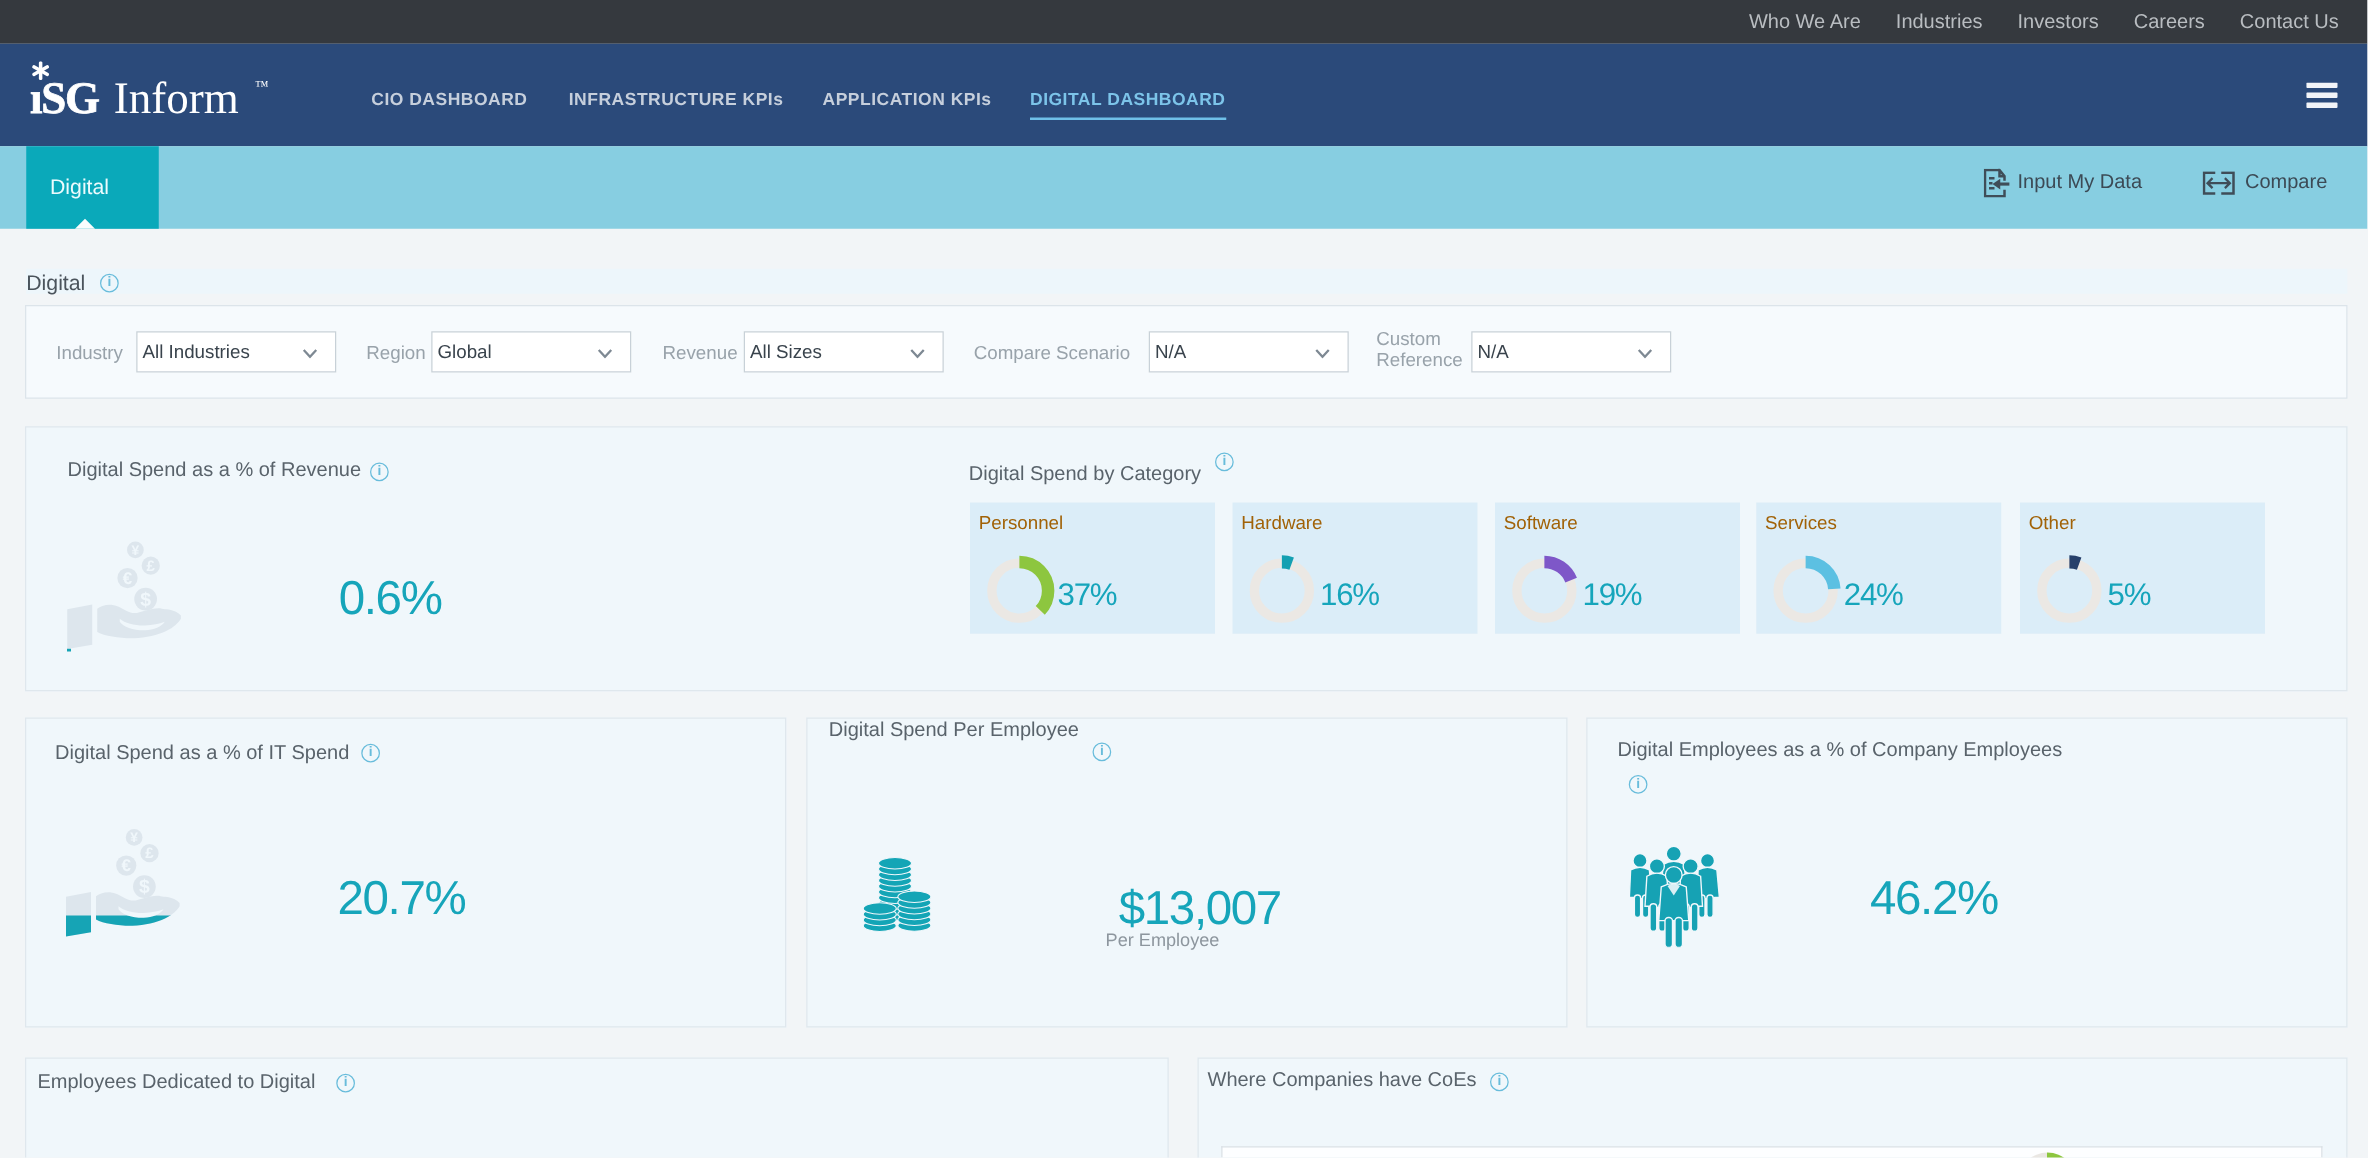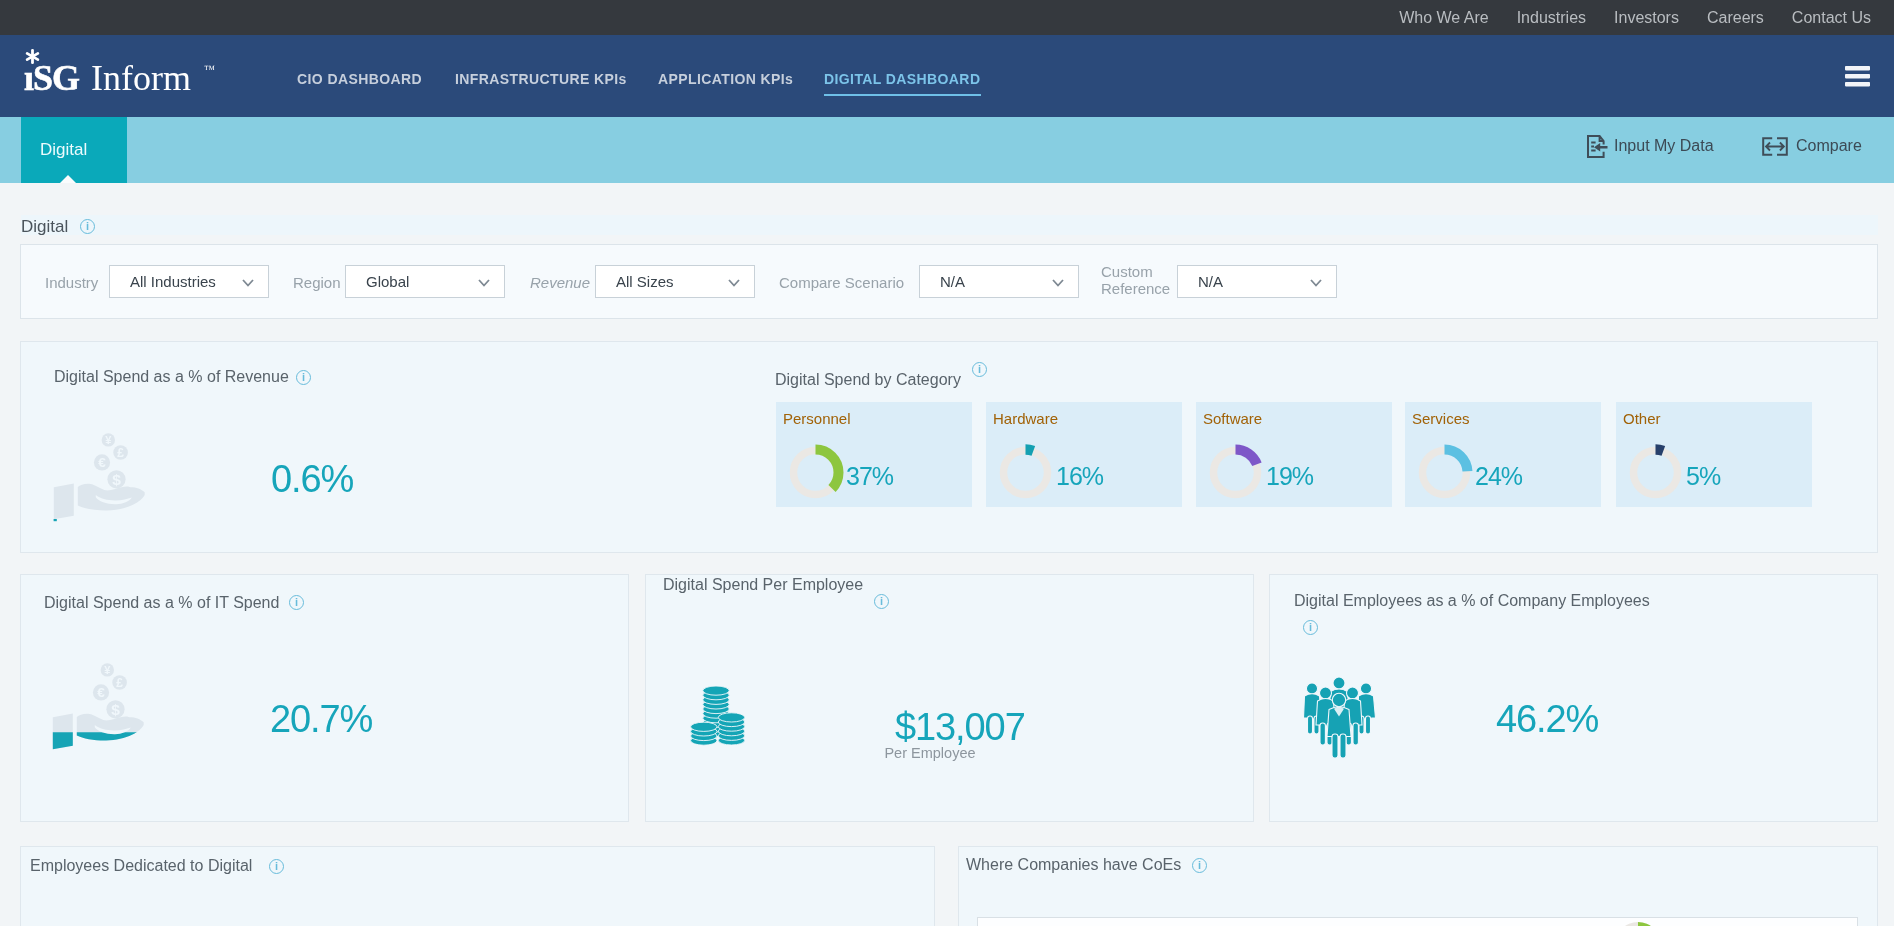--- a/index.html
+++ b/index.html
@@ -35,21 +35,21 @@
   .info { display:inline-block; width:15px; height:15px; border-radius:50%; border:1.5px solid #68bcdb;
     color:#68bcdb; font-size:11px; font-weight:bold; text-align:center; line-height:12.5px;
     vertical-align:middle; }
 
   
   #fpanel { position:absolute; left:20px; top:244px; width:1858px; height:75px;
     background:#f6fafd; border:1px solid #dce4ea; }
   .flabel { position:absolute; font-size:15px; color:#98a2aa; }
   .fselect { position:absolute; top:265px; width:160px; height:33px; background:#fff;
     border:1px solid #c8d1d8; font-size:15px; color:#39434c; display:flex; align-items:center;
-    padding-left:20px; }
+    padding-left:4px; }
   .chev { position:absolute; right:14px; top:13px; width:12px; height:8px; }
 
   
   .mini { position:absolute; top:402px; width:196px; height:105px; background:#dbedf8; }
   .mini .mlabel { position:absolute; left:7px; top:8px; font-size:15px; color:#a16207; }
   .mini .pct { position:absolute; left:70px; top:60px; letter-spacing:-1px; font-size:25px; color:#16a5bb; }
   .mini svg { position:absolute; left:11px; top:42px; }
 </style>
 </head>
 <body>
@@ -120,21 +120,21 @@
 
 <div id="fpanel"></div>
 <span class="flabel" style="left:45px;top:274px;">Industry</span>
 <div class="fselect" style="left:109px;">All Industries<svg class="chev" viewBox="0 0 12 8">
       <path d="M1,1 l5,5.5 l5,-5.5" fill="none" stroke="#7e8993" stroke-width="1.8"></path>
     </svg></div>
 <span class="flabel" style="left:293px;top:274px;">Region</span>
 <div class="fselect" style="left:345px;">Global<svg class="chev" viewBox="0 0 12 8">
       <path d="M1,1 l5,5.5 l5,-5.5" fill="none" stroke="#7e8993" stroke-width="1.8"></path>
     </svg></div>
-<span class="flabel" style="left:530px;top:274px;font-style:italic;">Revenue</span>
+<span class="flabel" style="left:530px;top:274px;">Revenue</span>
 <div class="fselect" style="left:595px;">All Sizes<svg class="chev" viewBox="0 0 12 8">
       <path d="M1,1 l5,5.5 l5,-5.5" fill="none" stroke="#7e8993" stroke-width="1.8"></path>
     </svg></div>
 <span class="flabel" style="left:779px;top:274px;">Compare Scenario</span>
 <div class="fselect" style="left:919px;">N/A<svg class="chev" viewBox="0 0 12 8">
       <path d="M1,1 l5,5.5 l5,-5.5" fill="none" stroke="#7e8993" stroke-width="1.8"></path>
     </svg></div>
 <span class="flabel" style="left:1101px;top:263px;">Custom<br>Reference</span>
 <div class="fselect" style="left:1177px;">N/A<svg class="chev" viewBox="0 0 12 8">
       <path d="M1,1 l5,5.5 l5,-5.5" fill="none" stroke="#7e8993" stroke-width="1.8"></path>

